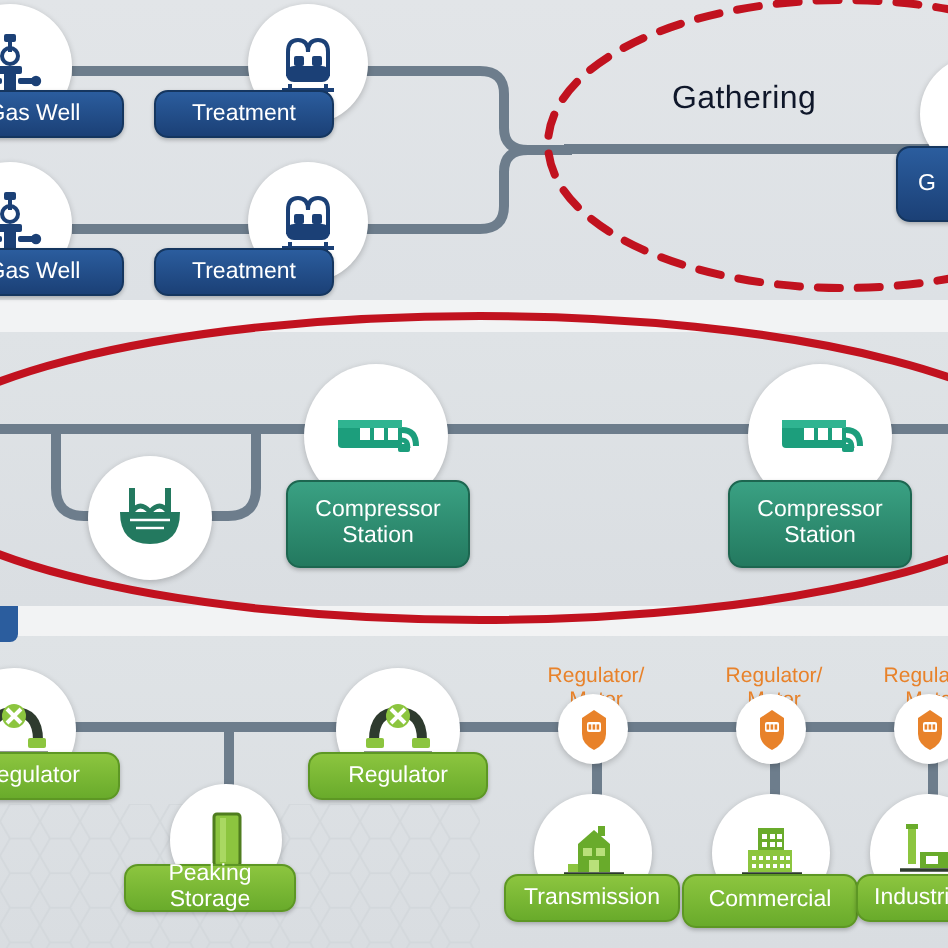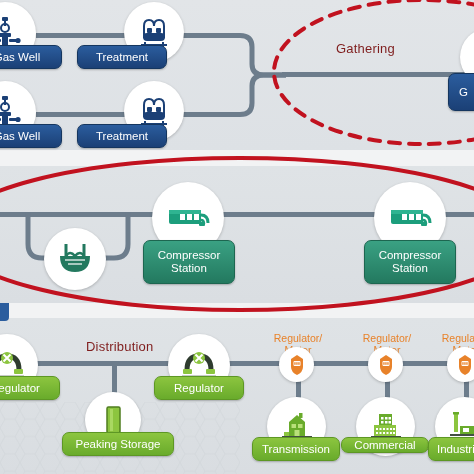--- a/index.html
+++ b/index.html
@@ -45,21 +45,21 @@
     color:#ffffff;font-size:11.5px;
     box-shadow:0 1px 2px rgba(0,0,0,.25);
     padding:0 6px;box-sizing:border-box;
   }
   .pill.blue{background:linear-gradient(180deg,#2b5d9e 0%,#1b4076 100%);border:1px solid #15365f;}
   .pill.teal{background:linear-gradient(180deg,#3aa183 0%,#23795f 100%);border:1px solid #1d6650;}
   .pill.green{background:linear-gradient(180deg,#8cc53f 0%,#69ab2b 100%);border:1px solid #5d9724;}
 
   
   .band-title{
-    position:absolute;color:#7f1d1d;font-size:13px;
+    position:absolute;color:#0f172a;font-size:16px;
     letter-spacing:.2px;white-space:nowrap;
   }
 
   
   .rm-caption{
     position:absolute;color:#e8822a;font-size:10.5px;line-height:1.15;
     text-align:center;white-space:pre-line;width:74px;
   }
 
   
@@ -260,21 +260,21 @@
   <div class="pill green" style="left:-30px;top:376px;width:90px;height:24px;">
     <span>Regulator</span>
   </div>
 
   <div class="puck" style="left:85px;top:392px;width:56px;height:56px;">
     <svg width="36" height="36" viewBox="0 0 36 36">
       <rect x="12" y="5" width="13" height="26" rx="1.5" fill="#8cc53f" stroke="#4f7d1f" stroke-width="1.5"></rect>
       <rect x="15" y="7" width="3" height="22" fill="#a9d862"></rect>
     </svg>
   </div>
-  <div class="pill green" style="left:62px;top:432px;width:112px;height:24px;">
+  <div class="pill green" style="left:62px;top:432px;width:86px;height:24px;">
     <span>Peaking Storage</span>
   </div>
 
   <div class="puck" style="left:168px;top:334px;width:62px;height:62px;">
     <svg width="42" height="42" viewBox="0 0 42 42">
       <path d="M9 26 Q9 12 21 12 Q33 12 33 26" fill="none" stroke="#2e3b2e" stroke-width="5"></path>
       <circle cx="21" cy="14" r="6" fill="#8cc53f"></circle>
       <path d="M17.5 10.5 L24.5 17.5 M24.5 10.5 L17.5 17.5" stroke="#ffffff" stroke-width="2"></path>
       <rect x="5" y="25" width="9" height="5" rx="1" fill="#8cc53f"></rect>
       <rect x="28" y="25" width="9" height="5" rx="1" fill="#8cc53f"></rect>
@@ -369,40 +369,37 @@
         <rect x="11" y="26" width="2" height="2"></rect>
           <rect x="14.5" y="26" width="2" height="2"></rect>
           <rect x="18" y="26" width="2" height="2"></rect>
         <rect x="21.5" y="26" width="2" height="2"></rect>
           <rect x="25" y="26" width="2" height="2"></rect>
           <rect x="28" y="26" width="2" height="2"></rect>
       </g>
       <line x1="6" y1="31" x2="36" y2="31" stroke="#2e3b2e" stroke-width="1.8"></line>
     </svg>
   </div>
-  <div class="pill green" style="left:341px;top:437px;width:88px;height:16px;">
+  <div class="pill green" style="left:341px;top:437px;width:88px;height:27px;">
     <span>Commercial</span>
   </div>
 
   <div class="puck" style="left:435px;top:397px;width:59px;height:59px;">
     <svg width="42" height="42" viewBox="0 0 42 42">
       <rect x="10" y="8" width="4" height="18" fill="#8cc53f"></rect>
       <rect x="9" y="6" width="6" height="2.5" fill="#69ab2b"></rect>
       <rect x="16" y="20" width="20" height="8" fill="#69ab2b"></rect>
       <rect x="19" y="22" width="6" height="4" fill="#ffffff"></rect>
       <line x1="6" y1="29" x2="38" y2="29" stroke="#2e3b2e" stroke-width="1.8"></line>
     </svg>
   </div>
   <div class="pill green" style="left:428px;top:437px;width:88px;height:24px;justify-content:flex-start;padding-left:8px;">
     <span>Industrial</span>
   </div>
 
-  <div class="band-title" style="left:86px;top:339px;">
-    <span>Distribution</span>
-  </div>
 
   <svg class="annot" style="left:262px;top:-6px;width:300px;height:156px;" viewBox="0 0 300 156">
     <ellipse cx="160" cy="78" rx="148" ry="72" fill="none" stroke="#c1121f" stroke-width="4" stroke-dasharray="11 9" stroke-linecap="round"></ellipse>
   </svg>
 
   <svg class="annot" style="left:-60px;top:152px;width:600px;height:165px;" viewBox="0 0 600 165">
     <ellipse cx="300" cy="82" rx="292" ry="76" fill="none" stroke="#c1121f" stroke-width="4"></ellipse>
   </svg>
 
 </div>

